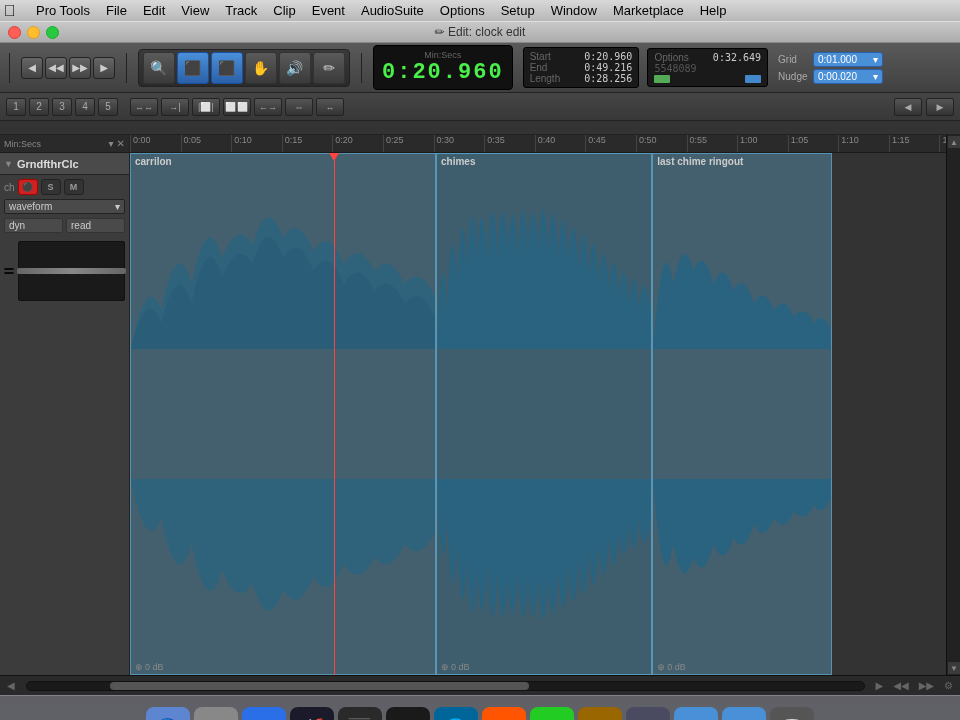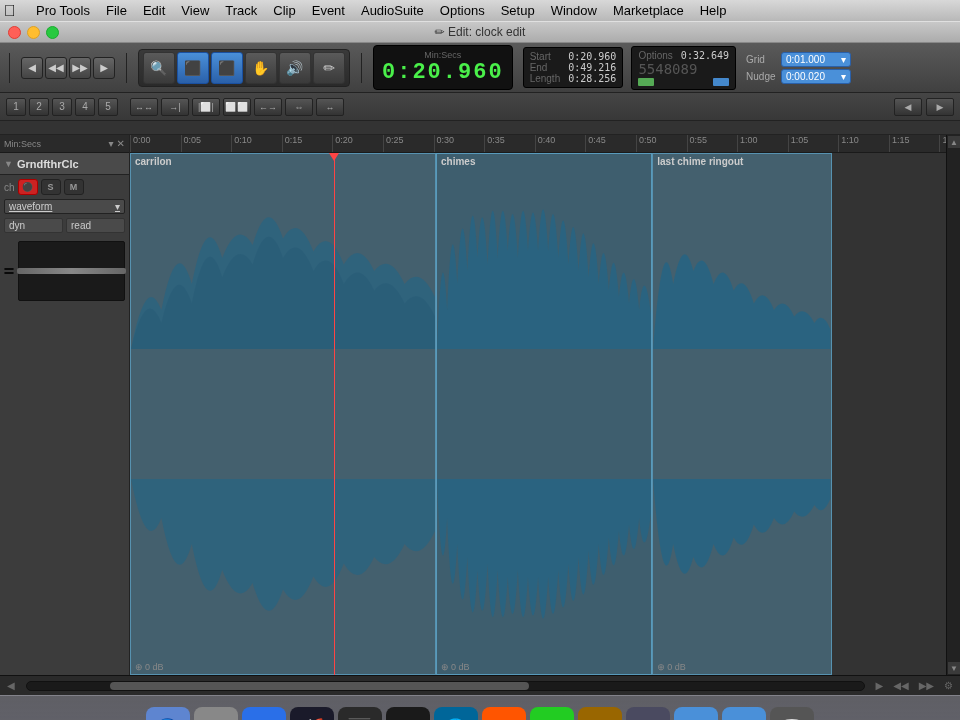--- a/index.html
+++ b/index.html
@@ -172,21 +172,21 @@
       border: 1px solid #000;
       border-radius: 3px;
       padding: 3px 6px;
       font-size: 10px;
       color: #888;
       margin: 0 2px;
     }
     .pos-row {
       display: flex;
       justify-content: space-between;
-      gap: 8px;
+      gap: 24px;
     }
     .pos-label { color: #666; }
     .pos-value { color: #ccc; font-family: monospace; }
 
     
     .grid-panel {
       display: flex;
       flex-direction: column;
       gap: 2px;
       margin: 0 4px;
@@ -309,21 +309,21 @@
     .mute-btn { background: #333; color: #999; }
 
     .track-view-select {
       background: #4a4a4a;
       border: 1px solid #222;
       border-radius: 2px;
       color: #ccc;
       font-size: 10px;
       padding: 1px 4px;
       cursor: pointer;
-      display: flex; align-items: center; justify-content: space-between; text-decoration: underline;
+      display: flex; align-items: center; justify-content: space-between;
     }
     .dyn-read-row {
       display: flex; gap: 3px;
     }
     .dyn-btn {
       background: #4a4a4a;
       border: 1px solid #333;
       border-radius: 2px;
       color: #ccc;
       font-size: 10px;
@@ -610,21 +610,21 @@
       <span class="pos-value">0:28.256</span>
     </div>
   </div>
 
   <div class="position-panel">
     <div class="pos-row">
       <span class="pos-label">Options</span>
       <span class="pos-value">0:32.649</span>
     </div>
     <div class="pos-row">
-      <span class="pos-value" style="font-size:14px;color:#555">5548089</span>
+      <span class="pos-value" style="font-size:10px;color:#555">5548089</span>
     </div>
     <div class="pos-row" style="gap:4px;margin-top:1px">
       <div style="width:16px;height:8px;background:#55aa55;border-radius:1px;"></div>
       <div style="width:16px;height:8px;background:#4488cc;border-radius:1px;"></div>
     </div>
   </div>
 
   <div class="grid-panel">
     <div class="grid-row">
       <span class="grid-label">Grid</span>

